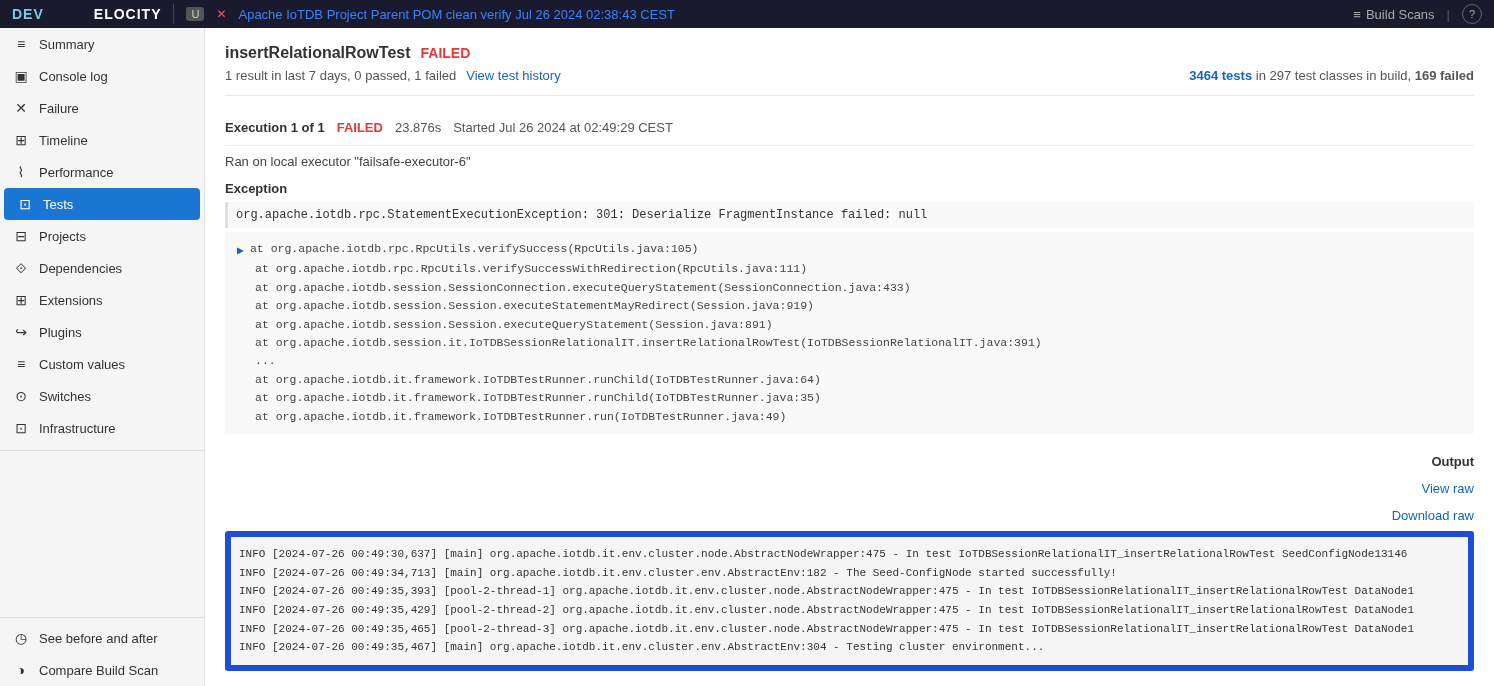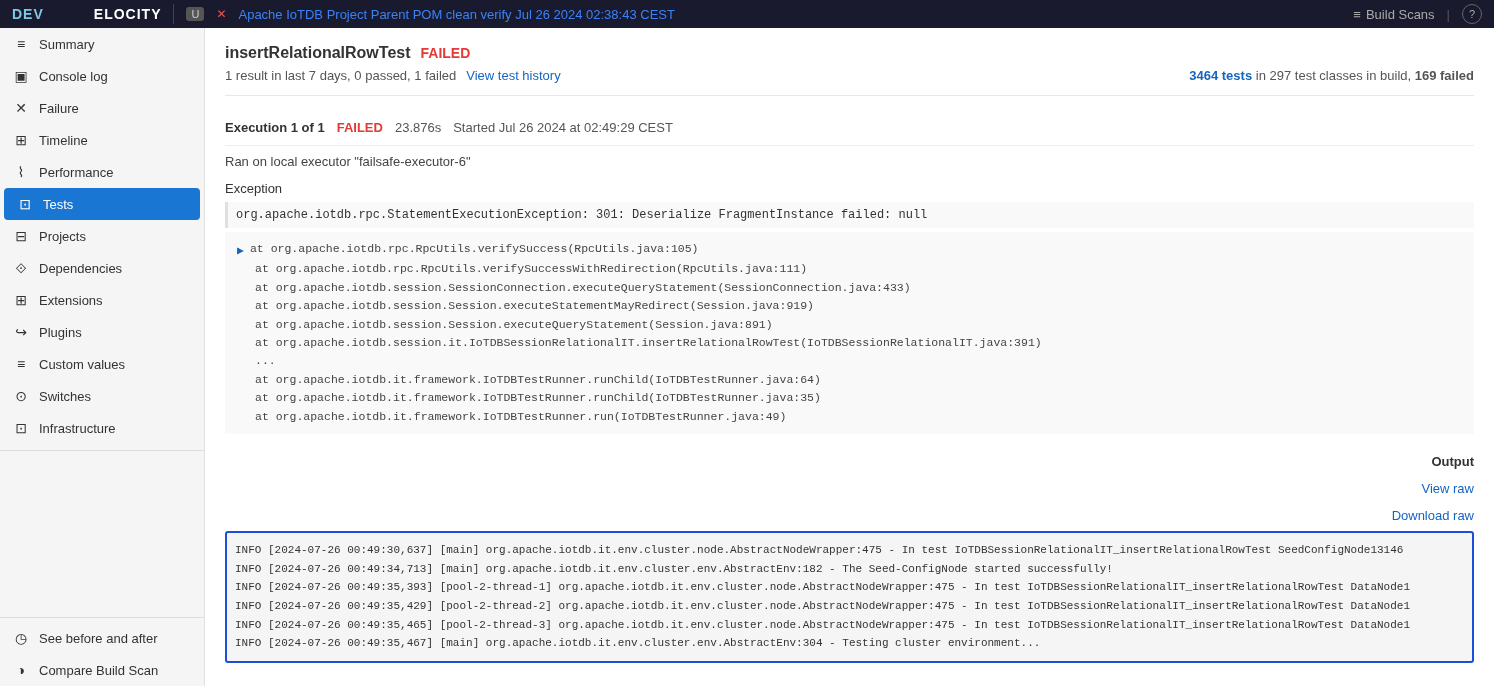--- a/index.html
+++ b/index.html
@@ -48,32 +48,32 @@
     
     .execution-header { display: flex; align-items: center; gap: 12px; font-size: 13px; margin-bottom: 8px; padding: 10px 0; border-bottom: 1px solid #eee; }
     .exec-label { font-weight: 600; }
     .exec-status { color: #e53935; font-weight: 600; }
     .exec-duration { color: #555; }
     .exec-started { color: #555; }
 
     .executor-label { font-size: 13px; color: #444; margin-bottom: 12px; }
 
     
-    .exception-header { font-weight: 400; font-size: 13px; margin-bottom: 6px; }
+    .exception-header { font-weight: 700; font-size: 13px; margin-bottom: 6px; }
     .exception-message { font-family: 'Courier New', monospace; font-size: 12px; color: #333; background: #f9f9f9; padding: 6px 8px; margin-bottom: 4px; border-left: 3px solid #e0e0e0; }
 
     .stack-trace { font-family: 'Courier New', monospace; font-size: 11.5px; color: #444; background: #f9f9f9; padding: 8px 12px; line-height: 1.6; }
     .stack-line { display: flex; align-items: flex-start; }
     .stack-toggle { color: #1565c0; cursor: pointer; margin-right: 6px; margin-top: 2px; }
 
     
     .output-section { margin-top: 20px; }
     .output-header { display: flex; align-items: flex-end; gap: 12px; font-weight: 600; font-size: 13px; margin-bottom: 8px; flex-direction: column; }
     .output-link { color: #1565c0; cursor: pointer; font-weight: 400; }
-    .output-log { font-family: 'Courier New', monospace; font-size: 11px; color: #333; background: #f5f5f5; padding: 8px; line-height: 1.7; overflow-x: auto; border: 2px solid #1d4ed8; border-radius: 3px; }
+    .output-log { font-family: 'Courier New', monospace; font-size: 11px; color: #333; background: #f5f5f5; padding: 8px; line-height: 1.7; overflow-x: auto; border: 6px solid #1d4ed8; border-radius: 3px; }
   </style>
 </head>
 <body>
 
 <div class="topbar">
   <div class="topbar-logo">
     <span style="color:#7ec8e3; font-weight:900;">DEV</span>
       <span style="color:#fff; font-weight:900;padding-left:48px;">ELOCITY</span>
   </div>
   <div class="topbar-divider"></div>

